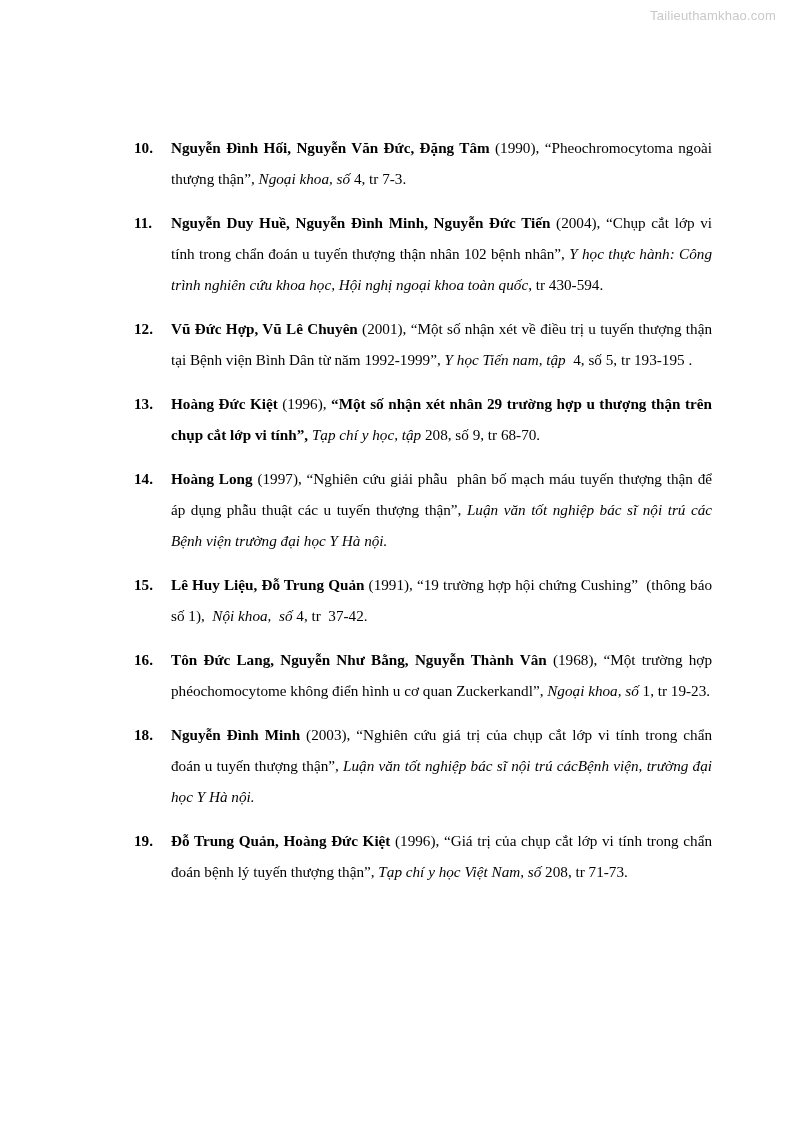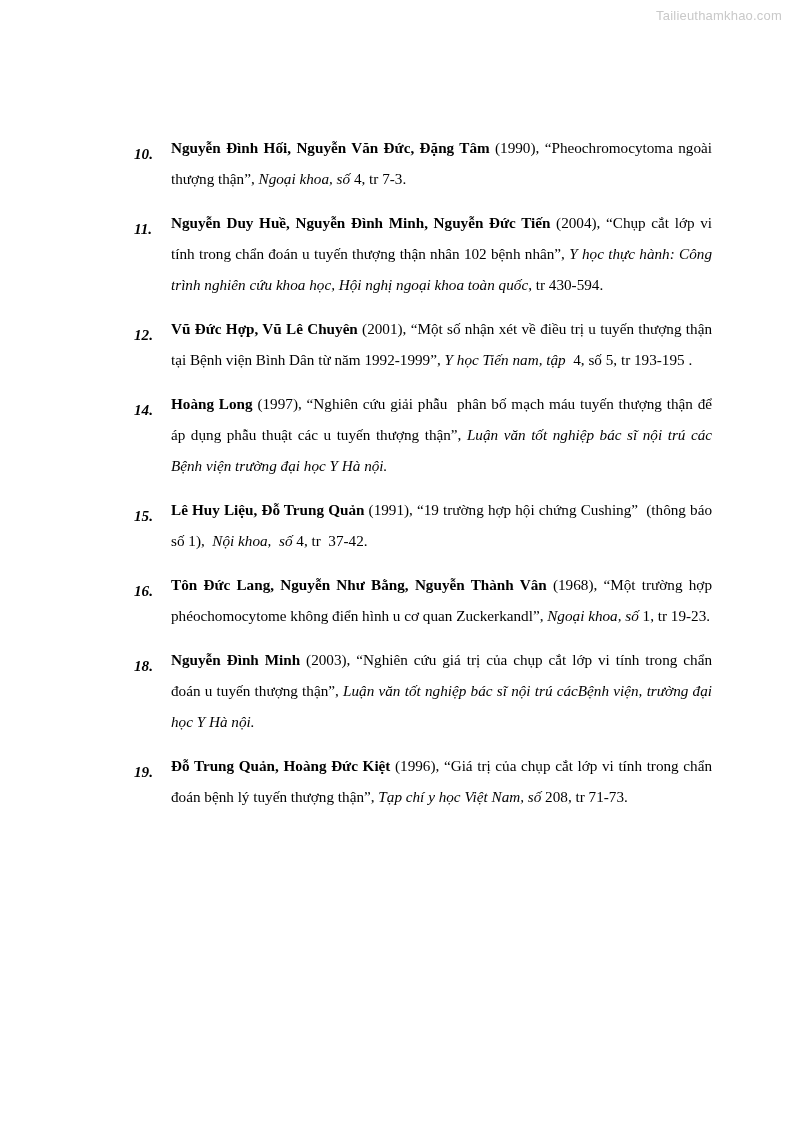--- a/index.html
+++ b/index.html
@@ -12,21 +12,21 @@
     width: 794px;
     height: 1123px;
     background: #ffffff;
     overflow: hidden;
     font-family: "Liberation Serif", "DejaVu Serif", serif;
     color: #000000;
   }
   .watermark {
     position: absolute;
     top: 8px;
-    right: 12px;
+    right: 18px;
     font-family: "Liberation Sans", "DejaVu Sans", sans-serif;
     font-size: 13px;
     color: #c9c9c9;
     letter-spacing: 0.2px;
     user-select: none;
   }
   .ref-list {
     position: absolute;
     top: 132px;
     left: 134px;
@@ -40,25 +40,24 @@
     text-justify: inter-word;
     font-size: 15.2px;
     line-height: 31px;
   }
   .ref-entry:last-child {
     margin-bottom: 0;
   }
   .ref-num {
     position: absolute;
     left: 0;
-    top: 6px;
+    top: 0;
     font-weight: bold;
     font-size: 15.2px;
     line-height: 31px;
-    font-style: italic;
   }
   .ref-body {
     display: block;
     white-space: pre-wrap;
   }
   .au { font-weight: bold; }
   .it { font-style: italic; }
   .q-bold { font-weight: bold; }
 </style>
 </head>
@@ -75,20 +74,24 @@
       </div>
       <div class="ref-entry">
         <span class="ref-num">11.</span>
         <span class="ref-body"><span class="au">Nguyễn Duy Huề, Nguyễn Đình Minh, Nguyễn Đức Tiến</span><span> (2004), </span><span>“Chụp cắt lớp vi tính trong chẩn đoán u tuyến thượng thận nhân 102 bệnh nhân”, </span><span class="it">Y học thực hành: Công trình nghiên cứu khoa học, Hội nghị ngoại khoa toàn quốc</span><span>, tr 430-594.</span></span>
       </div>
       <div class="ref-entry">
         <span class="ref-num">12.</span>
         <span class="ref-body"><span class="au">Vũ Đức Hợp, Vũ Lê Chuyên</span><span> (2001), </span><span>“Một số nhận xét về điều trị u tuyến thượng thận tại Bệnh viện Bình Dân từ năm 1992-1999”, </span><span class="it">Y học Tiến nam, tập</span><span>  4, số 5, tr 193-195 .</span></span>
       </div>
       <div class="ref-entry">
+        <span class="ref-num">13.</span>
+        <span class="ref-body"><span class="au">Hoàng Đức Kiệt</span><span> (1996), </span><span class="q-bold">“Một số nhận xét nhân 29 trường hợp u thượng thận trên chụp cắt lớp vi tính”, </span><span class="it">Tạp chí y học, tập</span><span> 208, số 9, tr 68-70.</span></span>
+      </div>
+      <div class="ref-entry">
         <span class="ref-num">14.</span>
         <span class="ref-body"><span class="au">Hoàng Long</span><span> (1997), </span><span>“Nghiên cứu giải phẫu  phân bố mạch máu tuyến thượng thận để áp dụng phẫu thuật các u tuyến thượng thận”, </span><span class="it">Luận văn tốt nghiệp bác sĩ nội trú các Bệnh viện trường đại học Y Hà nội.</span><span></span></span>
       </div>
       <div class="ref-entry">
         <span class="ref-num">15.</span>
         <span class="ref-body"><span class="au">Lê Huy Liệu, Đỗ Trung Quản</span><span> (1991), </span><span>“19 trường hợp hội chứng Cushing”  (thông báo số 1),  </span><span class="it">Nội khoa,  số</span><span> 4, tr  37-42.</span></span>
       </div>
       <div class="ref-entry">
         <span class="ref-num">16.</span>
         <span class="ref-body"><span class="au">Tôn Đức Lang, Nguyễn Như Bằng, Nguyễn Thành Vân</span><span> (1968), </span><span>“Một trường hợp phéochomocytome không điển hình u cơ quan Zuckerkandl”, </span><span class="it">Ngoại khoa, số</span><span> 1, tr 19-23.</span></span>

